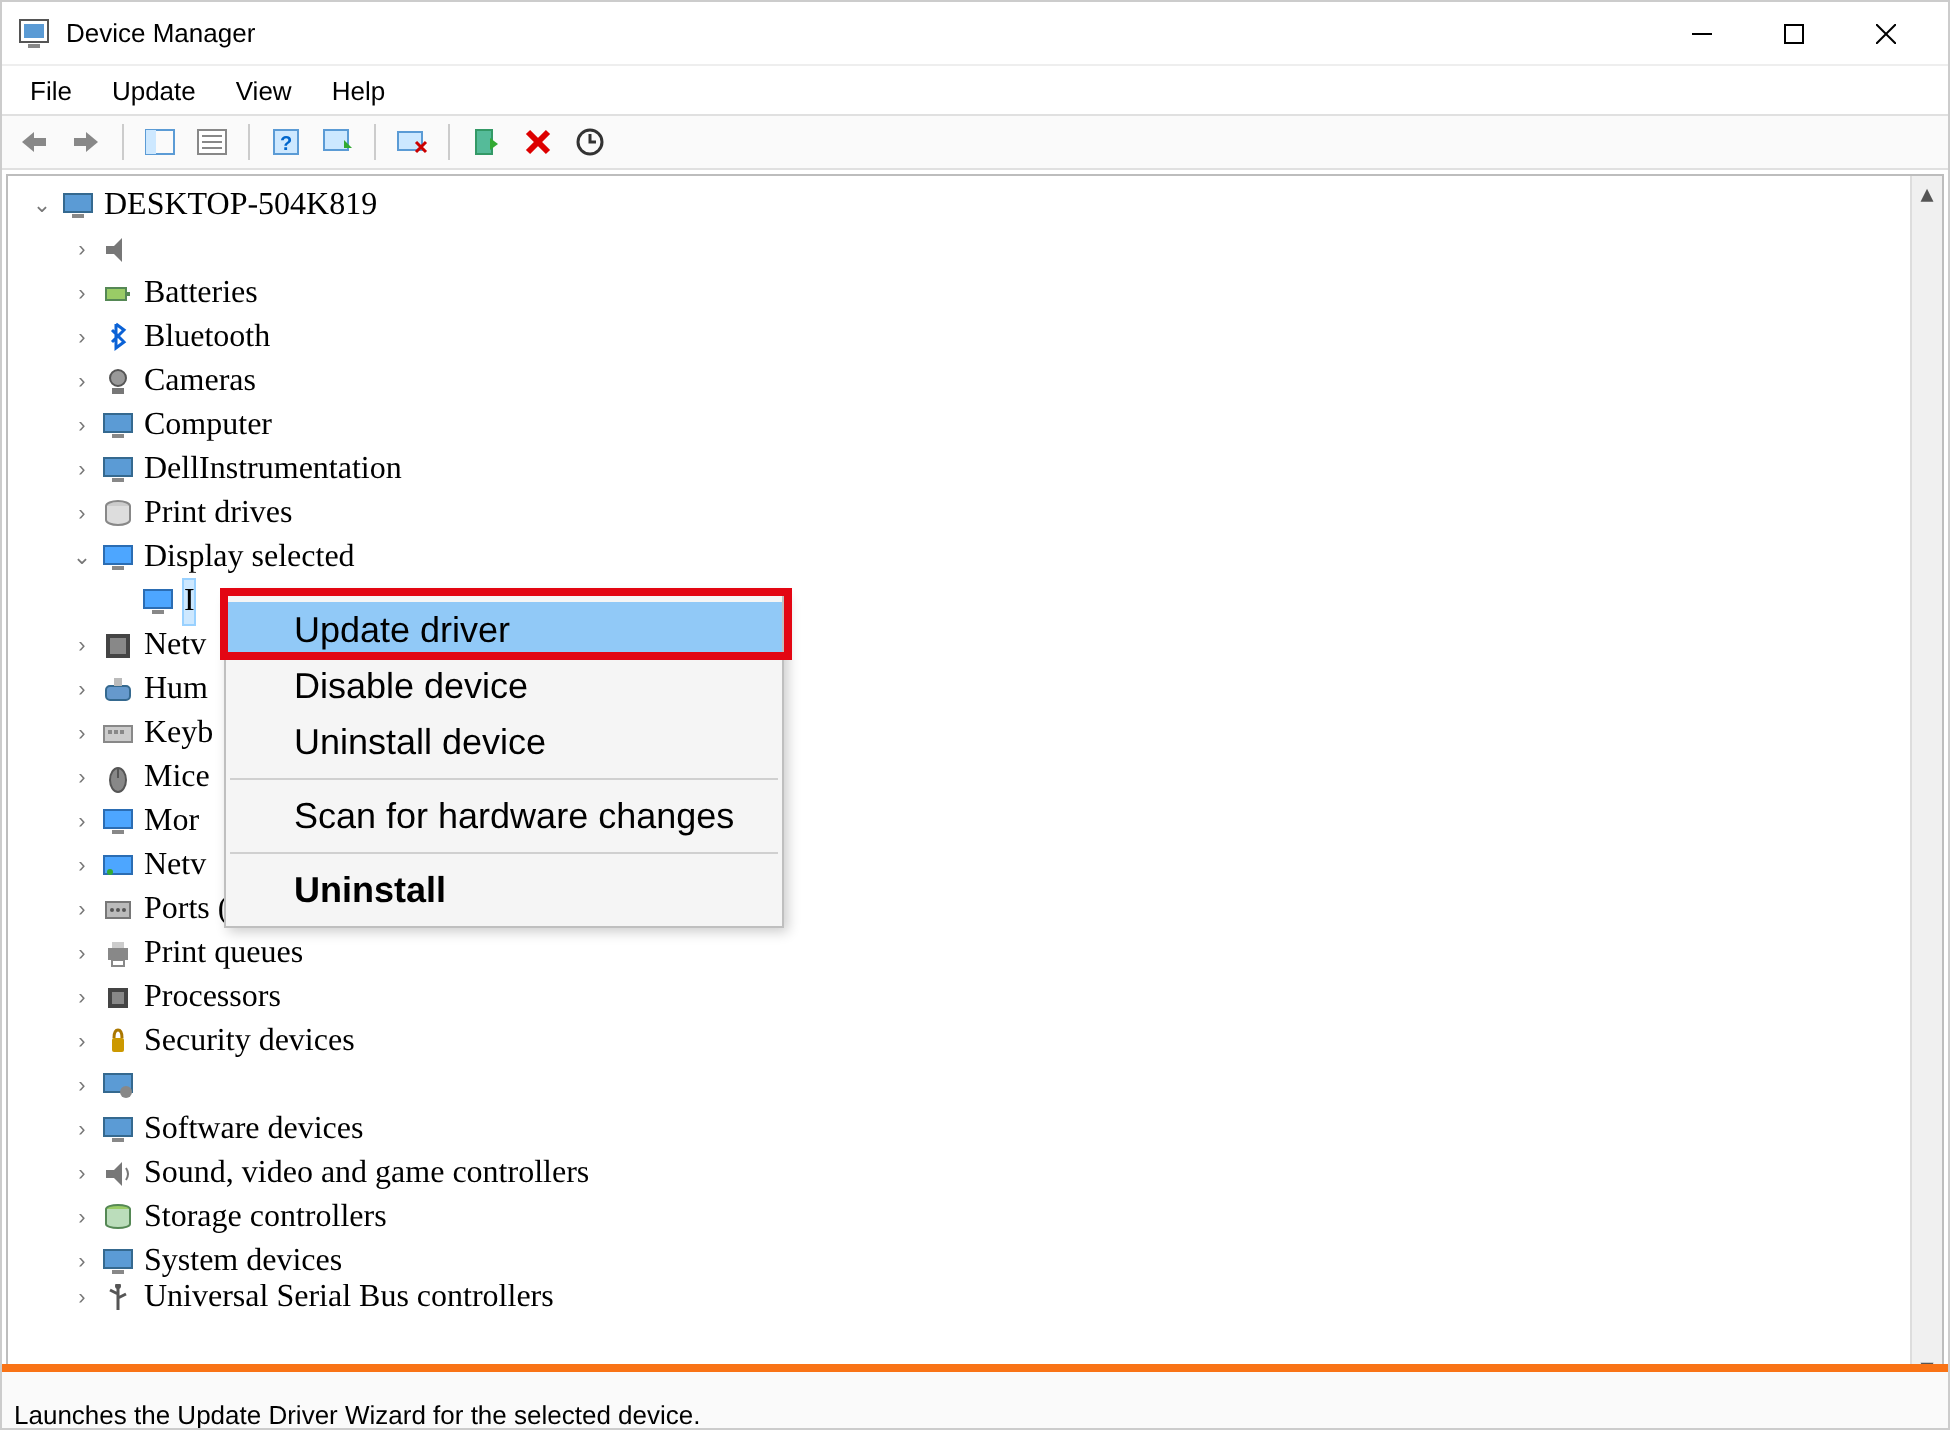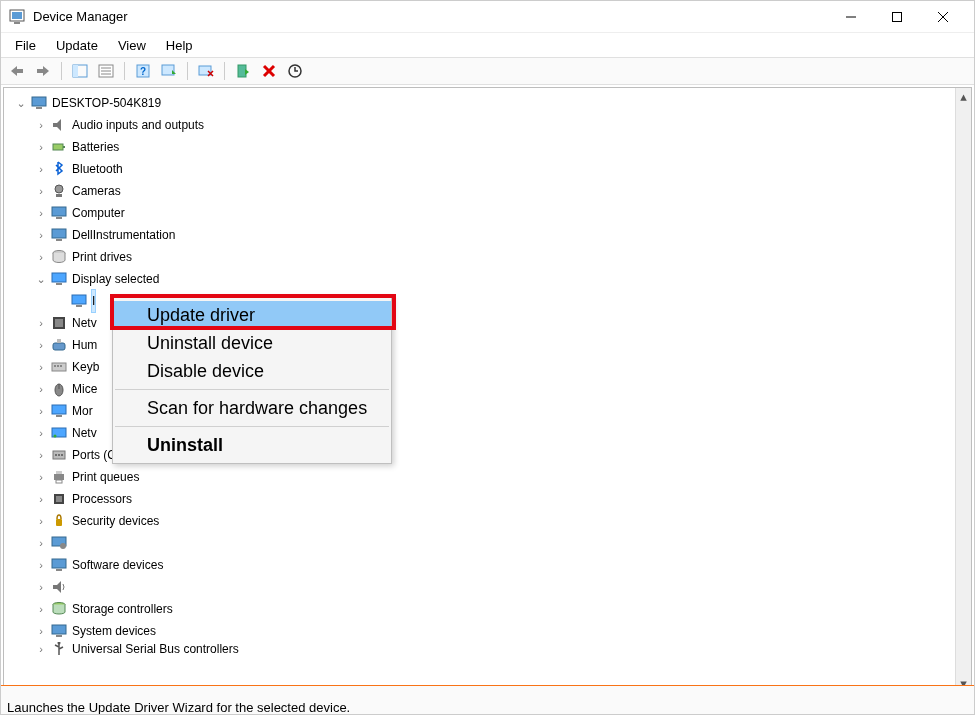--- a/index.html
+++ b/index.html
@@ -61,21 +61,21 @@
   .tree-scroll { position:absolute; top:0; left:0; right:16px; bottom:0; overflow:hidden; padding:4px 0 0 6px; }
   .vscroll { position:absolute; top:0; right:0; bottom:0; width:16px; background:#f0f0f0; border-left:1px solid #ddd; display:flex; flex-direction:column; align-items:center; justify-content:space-between; padding:2px 0;}
   .vscroll .arr { width:12px; height:12px; display:flex; align-items:center; justify-content:center; color:#555;}
 
   .node { display:flex; align-items:center; height:22px; line-height:22px; white-space:nowrap; }
   .indent0 { padding-left:4px; }
   .indent1 { padding-left:24px; }
   .indent2 { padding-left:44px; }
   .tgl { width:14px; text-align:center; color:#777; font-size:11px; }
   .nic { width:18px; height:16px; margin:0 4px 0 2px; display:flex; align-items:center; justify-content:center;}
-  .nlbl { font-size:12px; }
+  .nlbl { font-size:16px;font-family:Liberation Serif, serif; }
   .sel { background:#cde8ff; outline:1px solid #99d1ff; }
 
   
   .ctx {
     position:absolute;
     left:108px;
     top:208px;
     width:280px;
     background:#f5f5f5;
     border:1px solid #bfbfbf;
@@ -103,21 +103,21 @@
     width:286px; height:36px;
     z-index:11;
     pointer-events:none;
   }
 
   
   .status {
     position:absolute;
     left:0; right:0; bottom:0;
     height:22px;
-    border-top:1px solid #f97316;
+    border-top:4px solid #f97316;
     background:#fafafa;
     padding:14px 6px;
     font-size:13px;
   }
 </style>
 </head>
 <body>
 
 <div class="titlebar">
   <span class="app-icon">
@@ -236,21 +236,20 @@
         </span>
         <span class="nlbl">DESKTOP-504K819</span>
       </div>
       <div class="node indent1">
         <span class="tgl">›</span>
         <span class="nic">
           <svg width="16" height="16" viewBox="0 0 16 16">
             <path d="M2 6 L6 6 L10 2 L10 14 L6 10 L2 10 Z" fill="#777"></path>
           </svg>
         </span>
-        <span class="nlbl">Audio inputs and outputs</span>
       </div>
       <div class="node indent1">
         <span class="tgl">›</span>
         <span class="nic">
           <svg width="16" height="16" viewBox="0 0 16 16">
             <rect x="2" y="5" width="10" height="6" fill="#9c6" stroke="#585"></rect>
             <rect x="12" y="7" width="2" height="2" fill="#585"></rect>
           </svg>
         </span>
         <span class="nlbl">Batteries</span>
@@ -449,20 +448,21 @@
         <span class="nlbl">Software devices</span>
       </div>
       <div class="node indent1">
         <span class="tgl">›</span>
         <span class="nic">
           <svg width="16" height="16" viewBox="0 0 16 16">
             <path d="M2 6 L6 6 L10 2 L10 14 L6 10 L2 10 Z" fill="#777"></path>
             <path d="M12 5 Q14 8 12 11" fill="none" stroke="#777"></path>
           </svg>
         </span>
+        <span class="nlbl">Sound, video and game controllers</span>
       </div>
       <div class="node indent1">
         <span class="tgl">›</span>
         <span class="nic">
           <svg width="16" height="16" viewBox="0 0 16 16">
             <ellipse cx="8" cy="3.5" rx="6" ry="2" fill="#9c6" stroke="#585"></ellipse>
             <path d="M2 3.5 L2 11 A6 2 0 0 0 14 11 L14 3.5" fill="#bdb" stroke="#585"></path>
           </svg>
         </span>
         <span class="nlbl">Storage controllers</span>
@@ -484,22 +484,22 @@
             <path d="M8 14 L8 2 M8 6 L4 4 M8 8 L12 6" stroke="#555" stroke-width="1.5" fill="none"></path>
             <circle cx="8" cy="2" r="1.5" fill="#555"></circle>
           </svg>
         </span>
         <span class="nlbl">Universal Serial Bus controllers</span>
       </div>
     </div>
 
   <div class="ctx">
     <div class="ctx-item highlight">Update driver</div>
+    <div class="ctx-item">Disable device</div>
     <div class="ctx-item">Uninstall device</div>
-    <div class="ctx-item">Disable device</div>
     <div class="ctx-sep"></div>
     <div class="ctx-item">Scan for hardware changes</div>
     <div class="ctx-sep"></div>
     <div class="ctx-item bold">Uninstall</div>
   </div>
   <div class="redbox"></div>
 
   <div class="vscroll">
     <div class="arr">▴</div>
     <div class="arr">▾</div>

